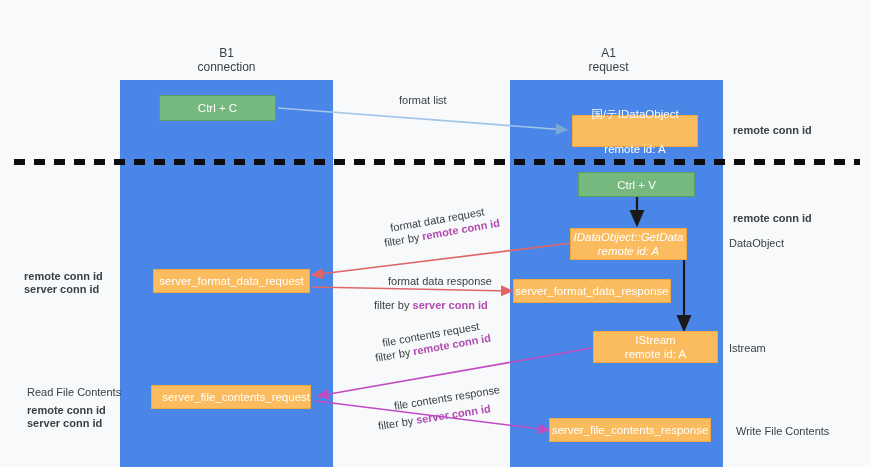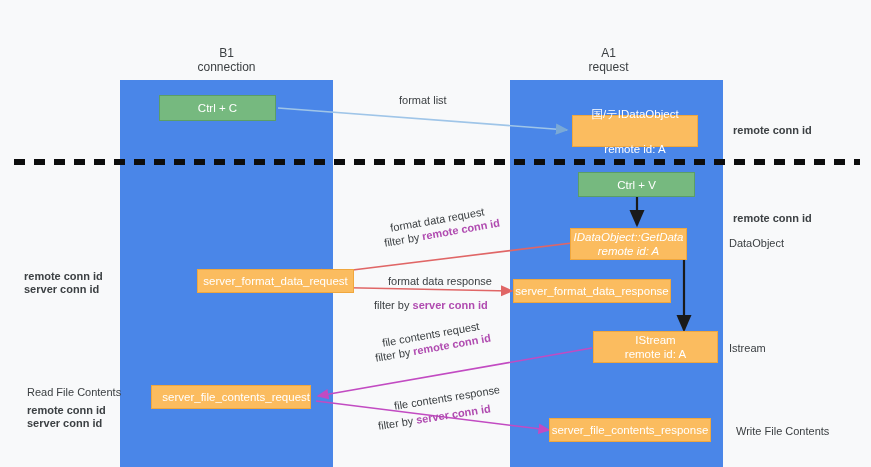--- a/index.html
+++ b/index.html
@@ -106,21 +106,21 @@
 
   <div class="box green" style="left:578px;top:172px;width:117px;height:25px;">
     <span>Ctrl + V</span>
   </div>
 
   <div class="box orange" style="left:570px;top:228px;width:117px;height:32px;font-style:italic;">
     <span>IDataObject::GetData</span>
     <span class="sub">remote id: A</span>
   </div>
 
-  <div class="box orange" style="left:153px;top:269px;width:157px;height:24px;margin-left:44px;">
+  <div class="box orange" style="left:153px;top:269px;width:157px;height:24px;">
     <span>server_format_data_request</span>
   </div>
 
   <div class="box orange" style="left:513px;top:279px;width:158px;height:24px;">
     <span>server_format_data_response</span>
   </div>
 
   <div class="box orange" style="left:593px;top:331px;width:125px;height:32px;">
     <span>IStream</span>
     <span class="sub">remote id: A</span>

